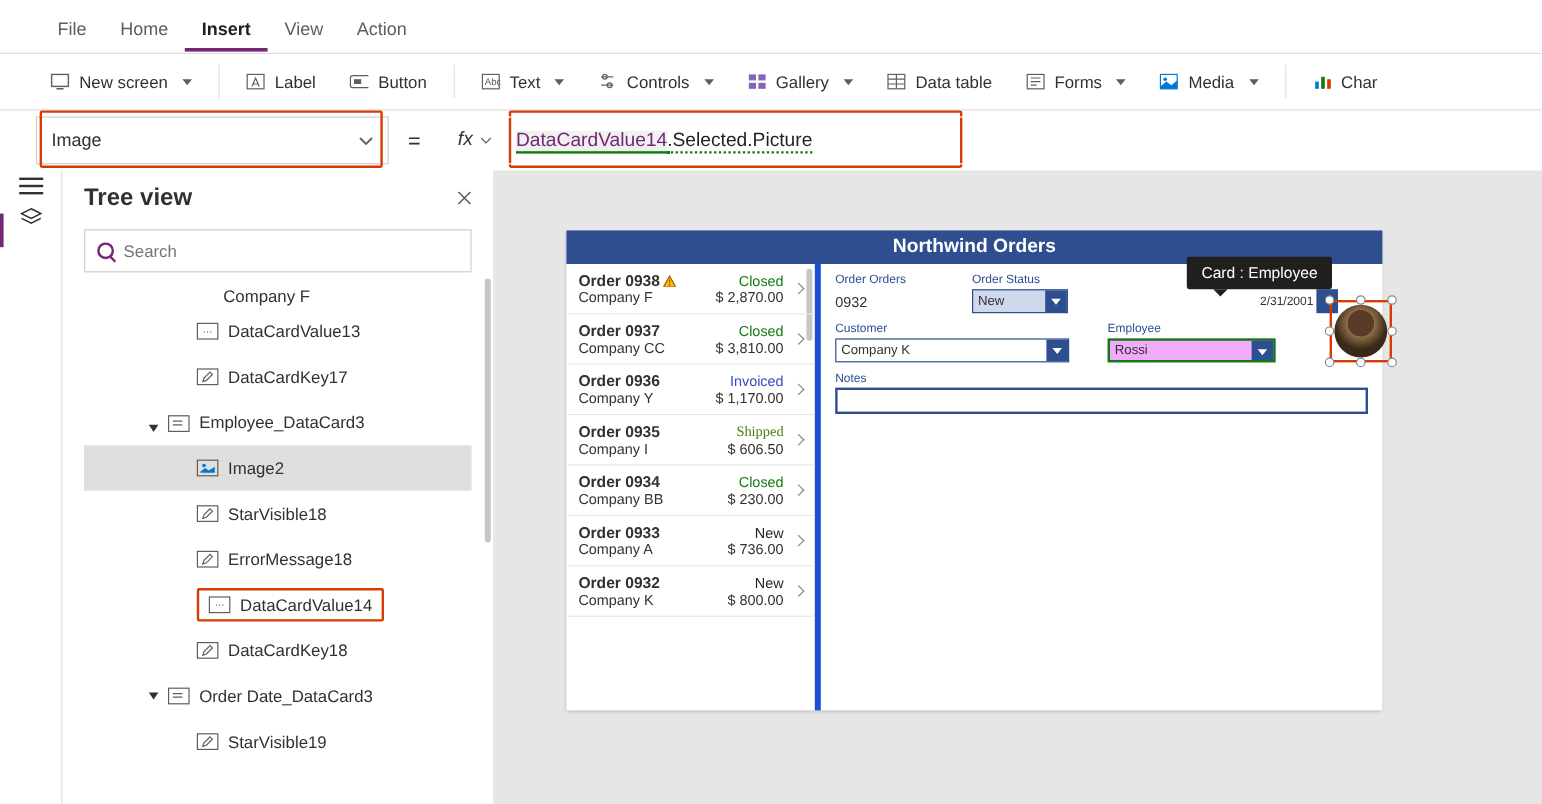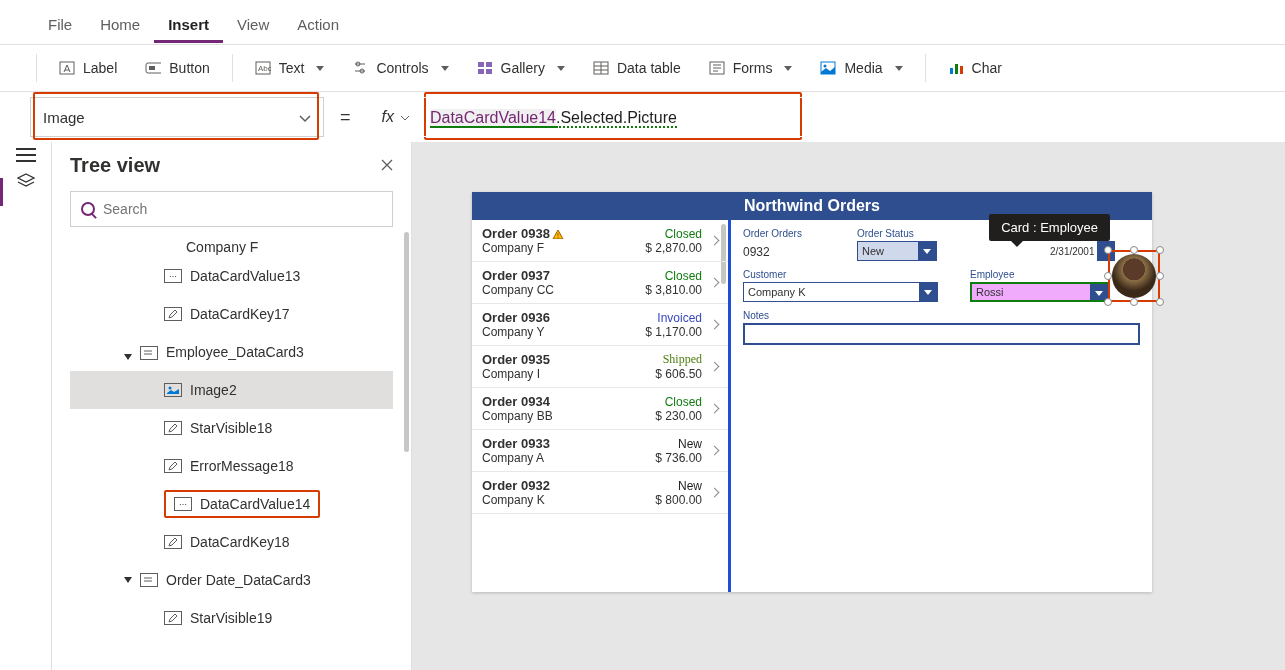--- a/index.html
+++ b/index.html
@@ -57,21 +57,21 @@
 .ind-child { margin-left: 90px; }
 .caret { width: 0; height: 0; border-left: 4px solid transparent; border-right: 4px solid transparent; border-top: 6px solid #323130; margin-right: 8px; }
 
 .tree-scroll { position: absolute; right: 2px; top: 90px; width: 5px; height: 220px; background: #c8c6c4; border-radius: 3px; }
 
 
 .canvas { flex: 1; background: #e6e6e6; position: relative; overflow: hidden; }
 .app-screen { position: absolute; left: 60px; top: 50px; width: 680px; height: 400px; background: #fff; box-shadow: 0 1px 3px rgba(0,0,0,.2); }
 .app-header { background: #2e4e8f; color: #fff; text-align: center; font-weight: 600; font-size: 16px; height: 28px; line-height: 28px; }
 .app-body { display: flex; height: calc(100% - 28px); }
-.order-list { width: 259px; border-right: 3px solid #1d4ed8; overflow: hidden; position: relative; }
+.order-list { width: 212px; border-right: 5px solid #1d4ed8; overflow: hidden; position: relative; }
 .order-item { border-bottom: 1px solid #e8e8e8; padding: 6px 10px; display: flex; align-items: center; justify-content: space-between; font-size: 12px; }
 .oi-left { display: flex; flex-direction: column; }
 .oi-right { display: flex; flex-direction: column; align-items: flex-end; margin-right: 16px; }
 .oi-title { font-weight: 600; font-size: 13px; display: flex; align-items: center; gap: 2px; }
 .status-Closed { color: #107c10; }
 .status-Invoiced { color: #3749c1; }
 .status-Shipped { color: #4d7c0f; font-family: Liberation Serif, serif; }
 .status-New { color: #201f1e; }
 .chev-r::before { content: ""; display: inline-block; width: 6px; height: 6px; border-top: 1.5px solid #888; border-right: 1.5px solid #888; transform: rotate(45deg); position: absolute; right: 10px; }
 .list-scroll { position: absolute; right: 2px; top: 4px; width: 5px; height: 60px; background: #c8c6c4; border-radius: 3px; }
@@ -105,20 +105,29 @@
 
 <div class="menubar">
   <span>File</span>
   <span>Home</span>
   <span class="active">Insert</span>
   <span>View</span>
   <span>Action</span>
 </div>
 
 <div class="ribbon">
+  <div class="rib-btn chev">
+    <span class="ico">
+        <svg width="16" height="14">
+          <rect x="1" y="1" width="14" height="10" fill="none" stroke="#605e5c" stroke-width="1.2"></rect>
+          <line x1="5" y1="13" x2="11" y2="13" stroke="#605e5c" stroke-width="1.2"></line>
+        </svg>
+      </span>
+    <span>New screen</span>
+  </div>
   <div class="rib-sep"></div>
   <div class="rib-btn">
     <span class="ico">
         <svg width="16" height="14">
           <rect x="1" y="1" width="14" height="12" fill="none" stroke="#605e5c"></rect>
           <path d="M5 11 L8 4 L11 11 M6 9 L10 9" fill="none" stroke="#605e5c"></path>
         </svg>
       </span>
     <span>Label</span>
   </div>

